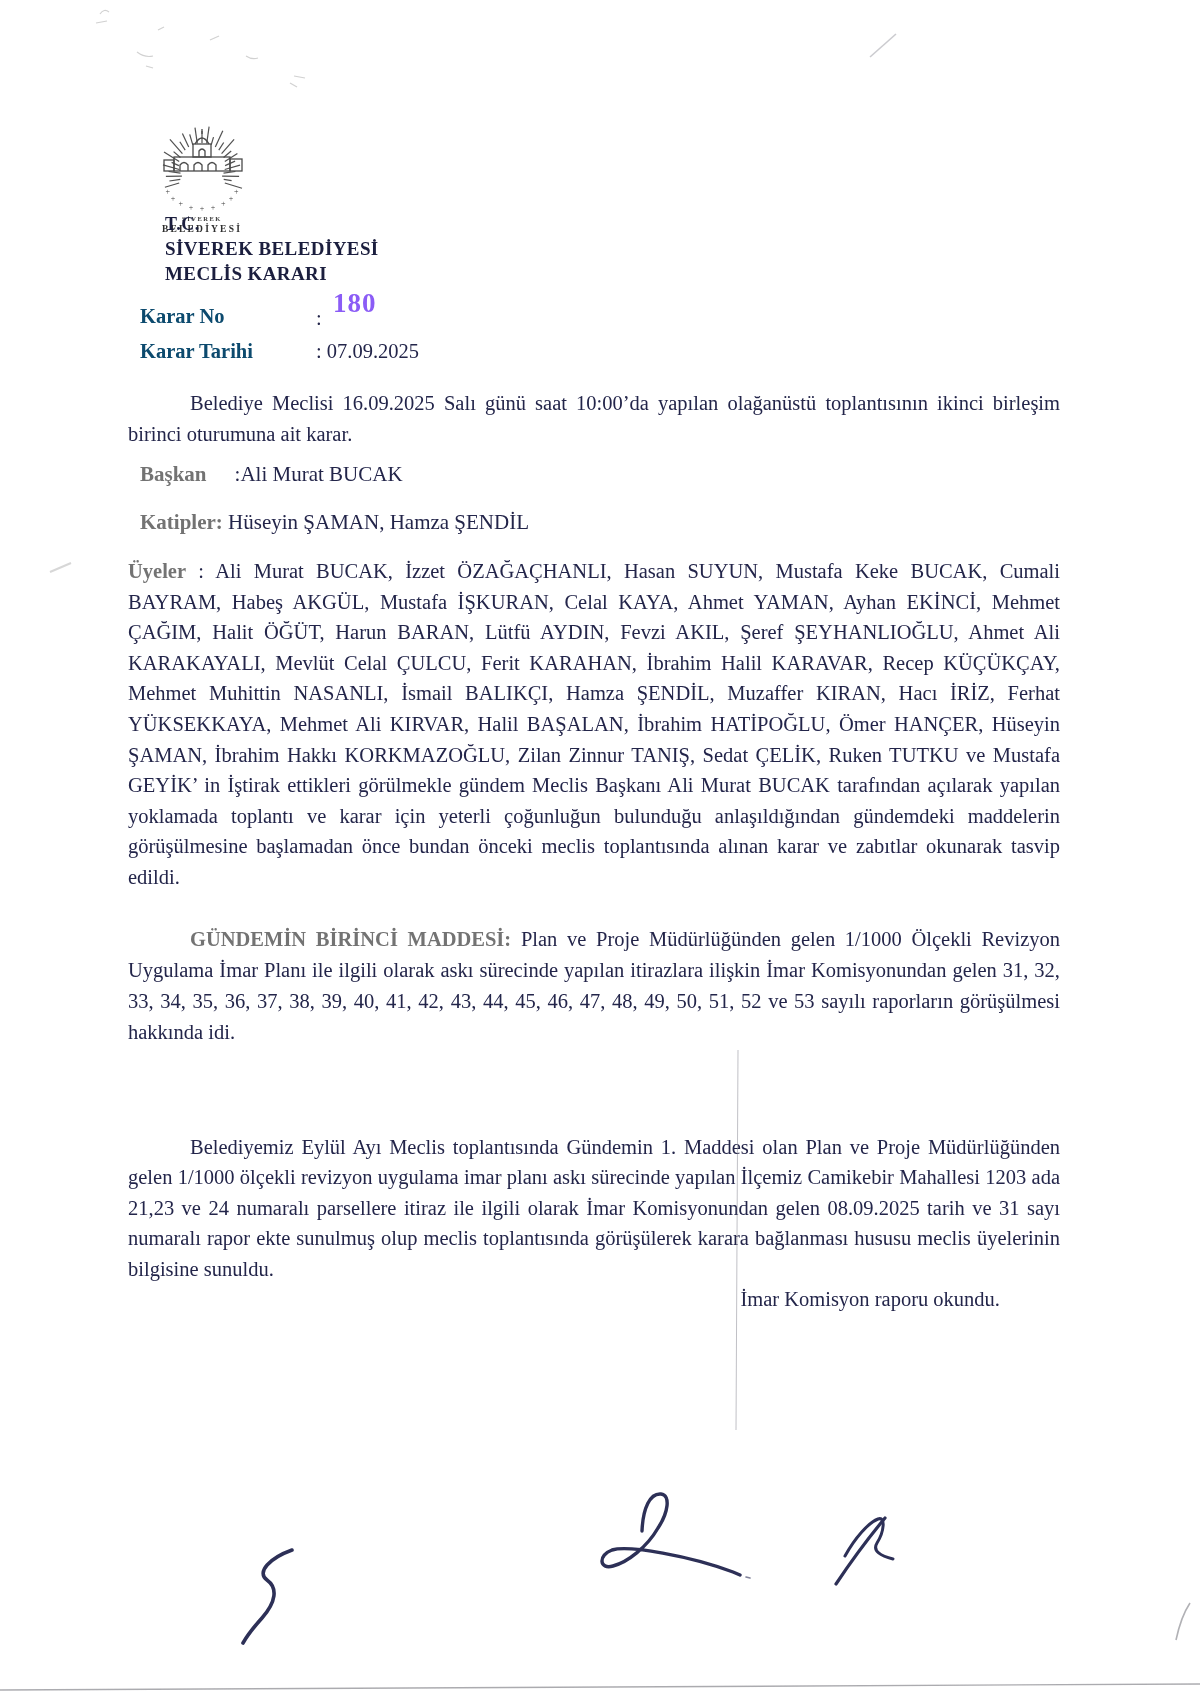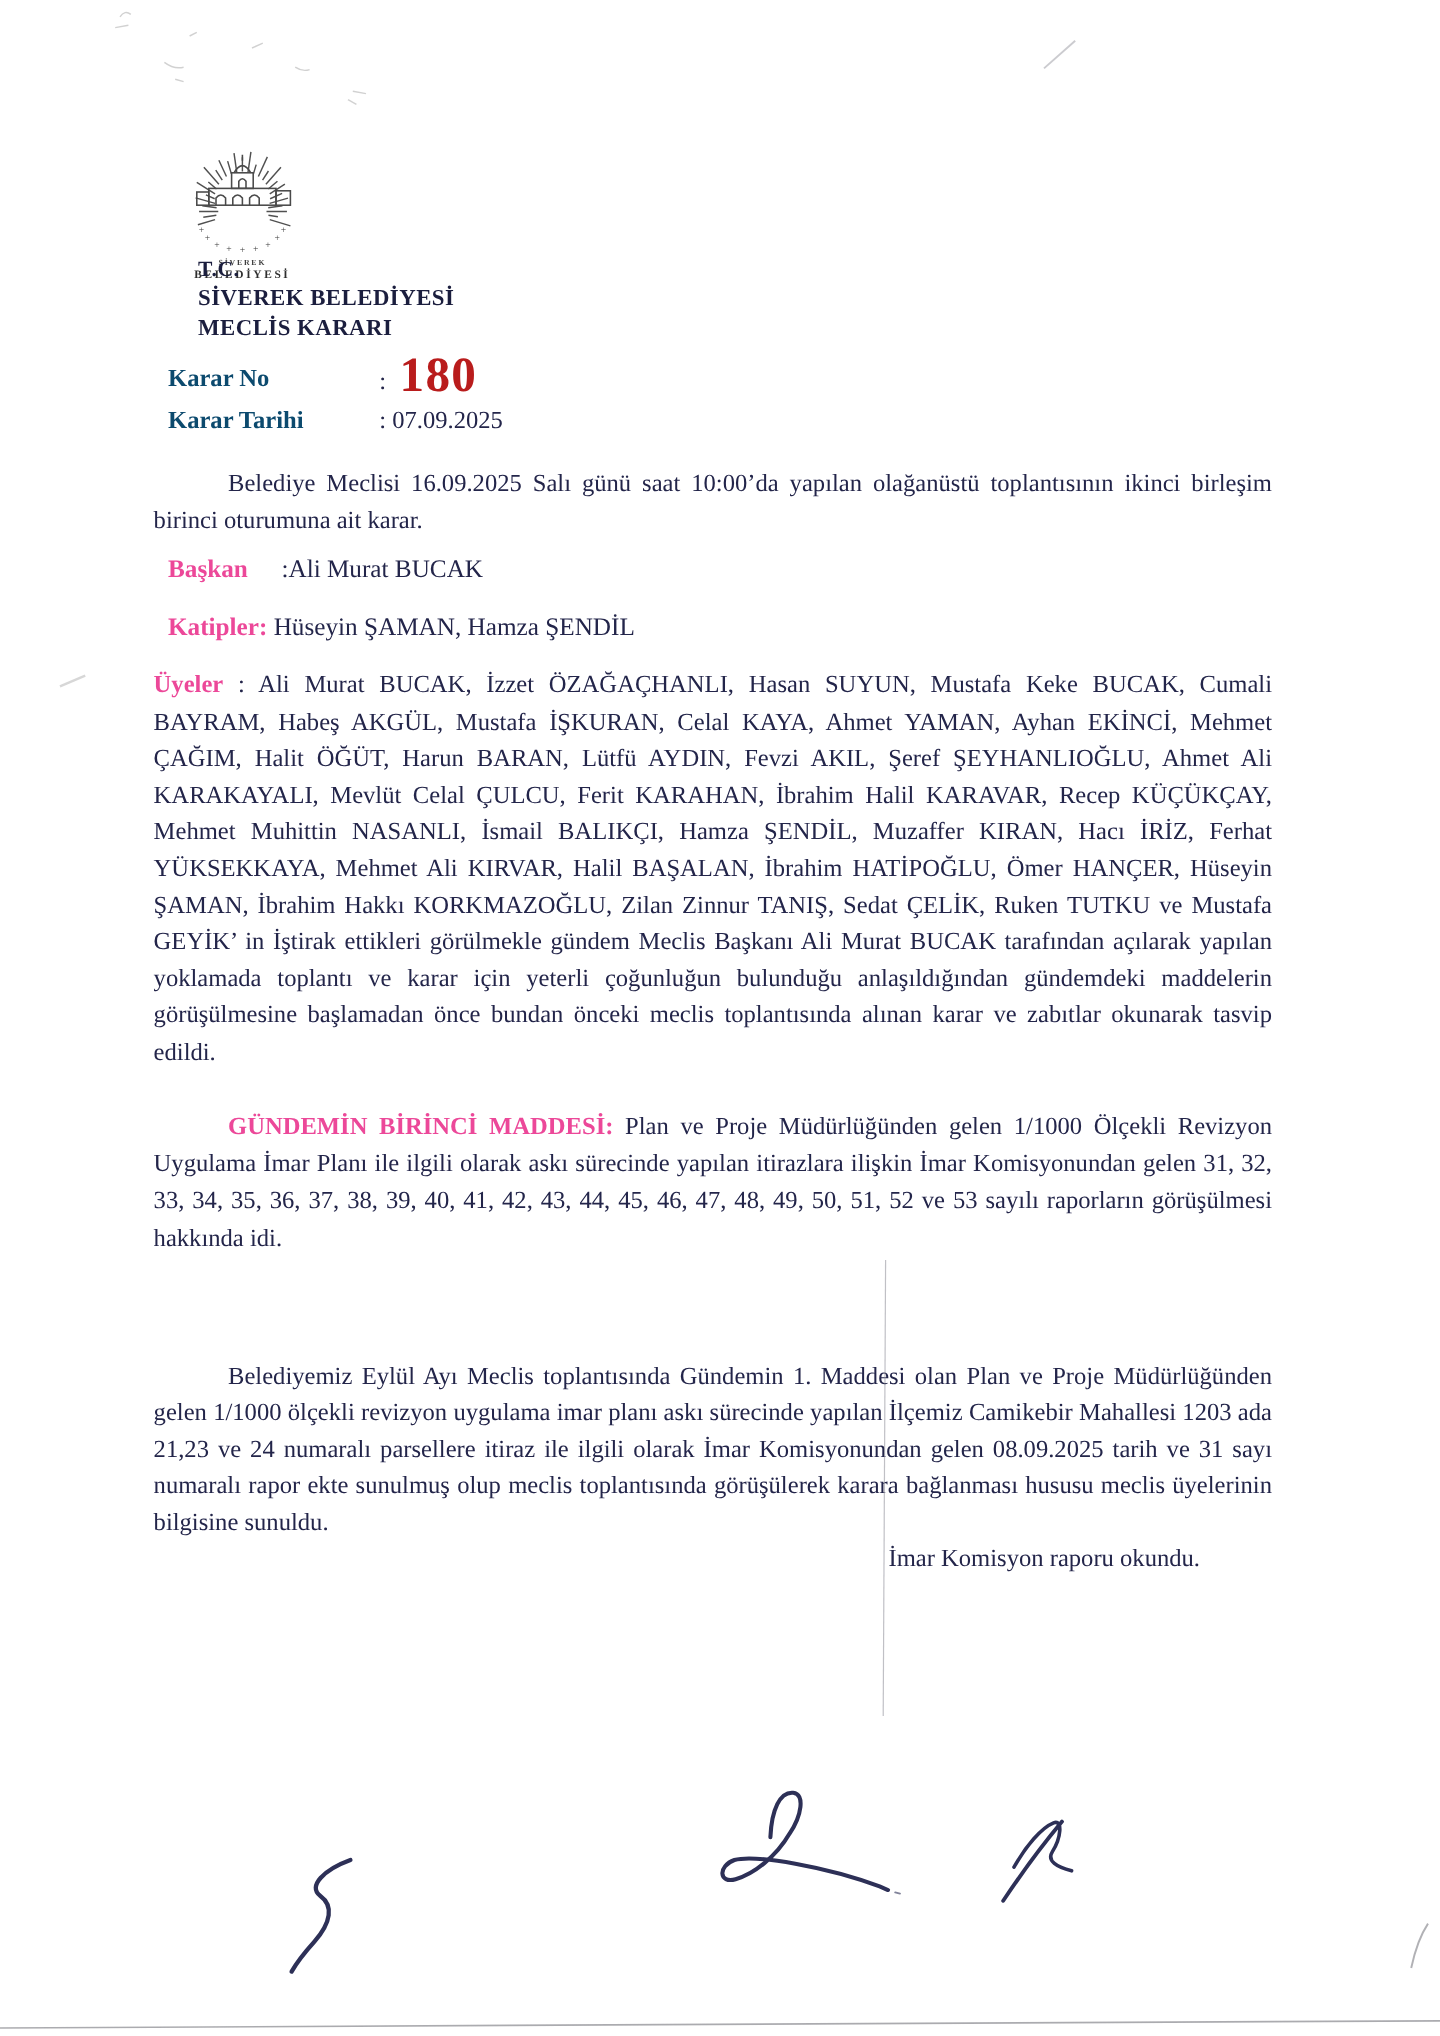--- a/index.html
+++ b/index.html
@@ -1,33 +1,33 @@
 <!DOCTYPE html>
 <html><head>
 <meta charset="utf-8">
 <style>
   html,body{margin:0;padding:0;background:#e9e9e9;}
   .page{
     position:relative;width:1200px;height:1697px;background:#ffffff;
     font-family:"Liberation Serif","DejaVu Serif",serif;
     color:#23254a;overflow:hidden;margin:0 auto;
   }
-  b,strong{color:#ec4899;}
+  b,strong{color:#737373;}
   
   .doc-head{position:absolute;left:165px;top:212px;width:800px;text-align:left;
     font-weight:bold;color:#1b1e3e;}
   .doc-head .tc{font-size:18px;line-height:24px;letter-spacing:.5px;}
   .doc-head .ln{font-size:19px;line-height:25px;letter-spacing:.4px;}
   
   .logo{position:absolute;left:130px;top:122px;width:152px;height:114px;}
   
   .meta-label{position:absolute;left:140px;font-weight:bold;font-size:20.5px;color:#0c4a6e;}
   .meta-colon{position:absolute;left:316px;font-size:20.5px;}
-  .meta-big{position:absolute;left:333px;top:288px;font-weight:bold;font-size:41px;
-    letter-spacing:1px;color:#b91c1c;}
+  .meta-big{position:absolute;left:333px;top:288px;font-weight:bold;font-size:27px;
+    letter-spacing:1px;color:#8b5cf6;}
   .meta-date{position:absolute;left:316px;top:340px;font-size:20.5px;}
   
   .para{position:absolute;left:128px;width:932px;margin:0;text-align:justify;
     font-size:20.5px;line-height:31px;}
   .indent{text-indent:62px;}
   .line{position:absolute;left:140px;font-size:21px;white-space:nowrap;}
   .gap{margin-left:28px;}
   .centerline{position:absolute;left:130px;top:1288px;width:870px;text-align:right;
     font-size:20.5px;}
   .overlay{position:absolute;left:0;top:0;width:1200px;height:1697px;pointer-events:none;}

